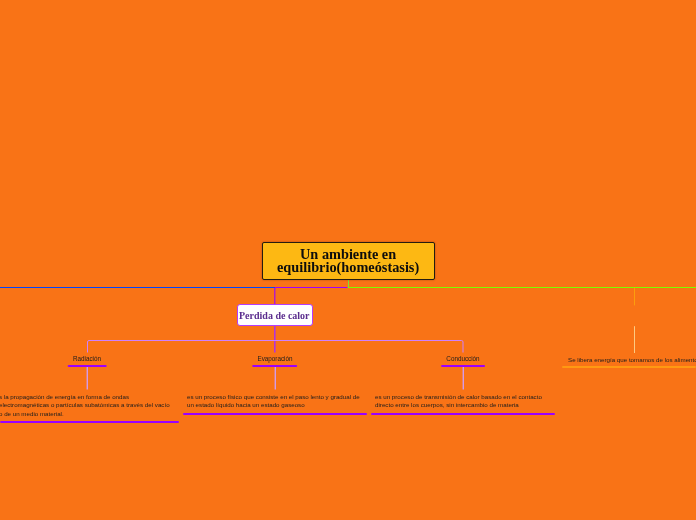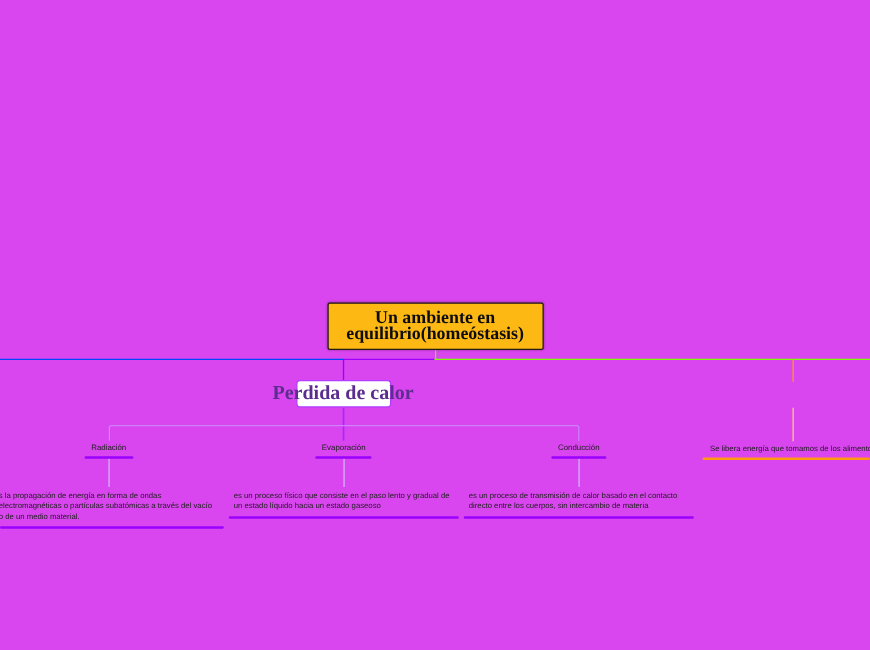--- a/index.html
+++ b/index.html
@@ -1,33 +1,33 @@
 <!DOCTYPE html>
 <html><head>
 <meta charset="utf-8">
 <title>Un ambiente en equilibrio(homeóstasis)</title>
 <style>
   html,body{margin:0;padding:0;}
   body{width:696px;height:520px;background:#ffffff;font-family:"Liberation Sans",sans-serif;overflow:hidden;}
-  #canvas{position:relative;width:696px;height:520px;background:#d946ef;}
+  #canvas{position:relative;width:696px;height:520px;background:#f97316;}
   .node span,.leaf-label,.desc{will-change:transform;}
 
   .node{position:absolute;z-index:6;box-sizing:border-box;display:flex;align-items:center;justify-content:center;text-align:center;}
 
   
   #root-node{left:262px;top:242px;width:173px;height:38px;background:#FDB813;
     border:1.6px solid #241c10;border-radius:2px;box-shadow:0 0 2px rgba(0,0,0,0.35);
     font-family:"Liberation Serif",serif;font-weight:700;font-size:14.3px;color:#0d0d0d;
     line-height:12.8px;letter-spacing:0px;}
   #root-node span{display:block;white-space:pre-line;}
 
   
   .branch-node{border-width:1.7px;border-style:solid;border-radius:3px;background:#fff;
     font-family:"Liberation Serif",serif;font-weight:700;white-space:nowrap;}
-  #perdida-node{left:236.6px;top:304.4px;width:76.2px;height:21.6px;border-color:#b43cfc;color:#5b2d8e;font-size:16px;}
+  #perdida-node{left:236.6px;top:304.4px;width:76.2px;height:21.6px;border-color:#b43cfc;color:#5b2d8e;font-size:10px;}
   #produccion-node{left:583.8px;top:304.4px;width:101.5px;height:21.6px;border-color:#ffab3a;color:#f5811e;font-size:11.05px;}
 
   
   #connectors,#connectors2{z-index:1;}
 
   
   .leaf{position:absolute;text-align:center;transform:translateX(-50%);z-index:5;}
   .leaf-label{font-family:"Liberation Sans",sans-serif;font-size:6.3px;color:#1d1d1d;white-space:nowrap;line-height:9px;padding:0 5.3px;}
   .leaf-rule{height:2.1px;background:#9b00ff;border-radius:1px;margin-top:2.6px;}
 

